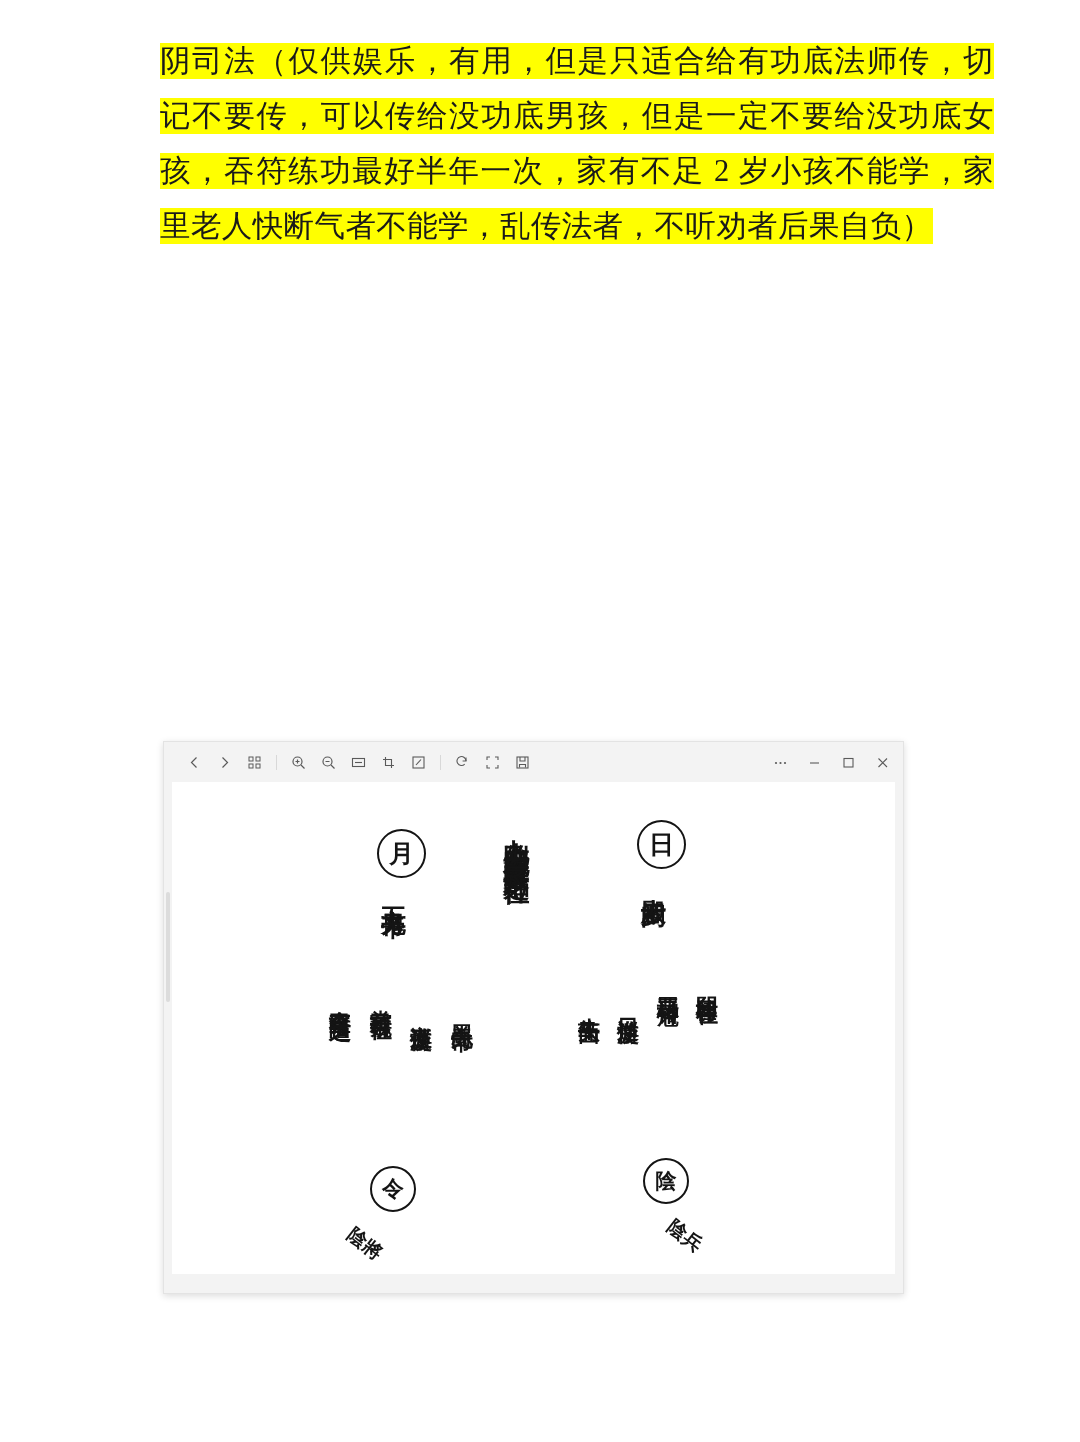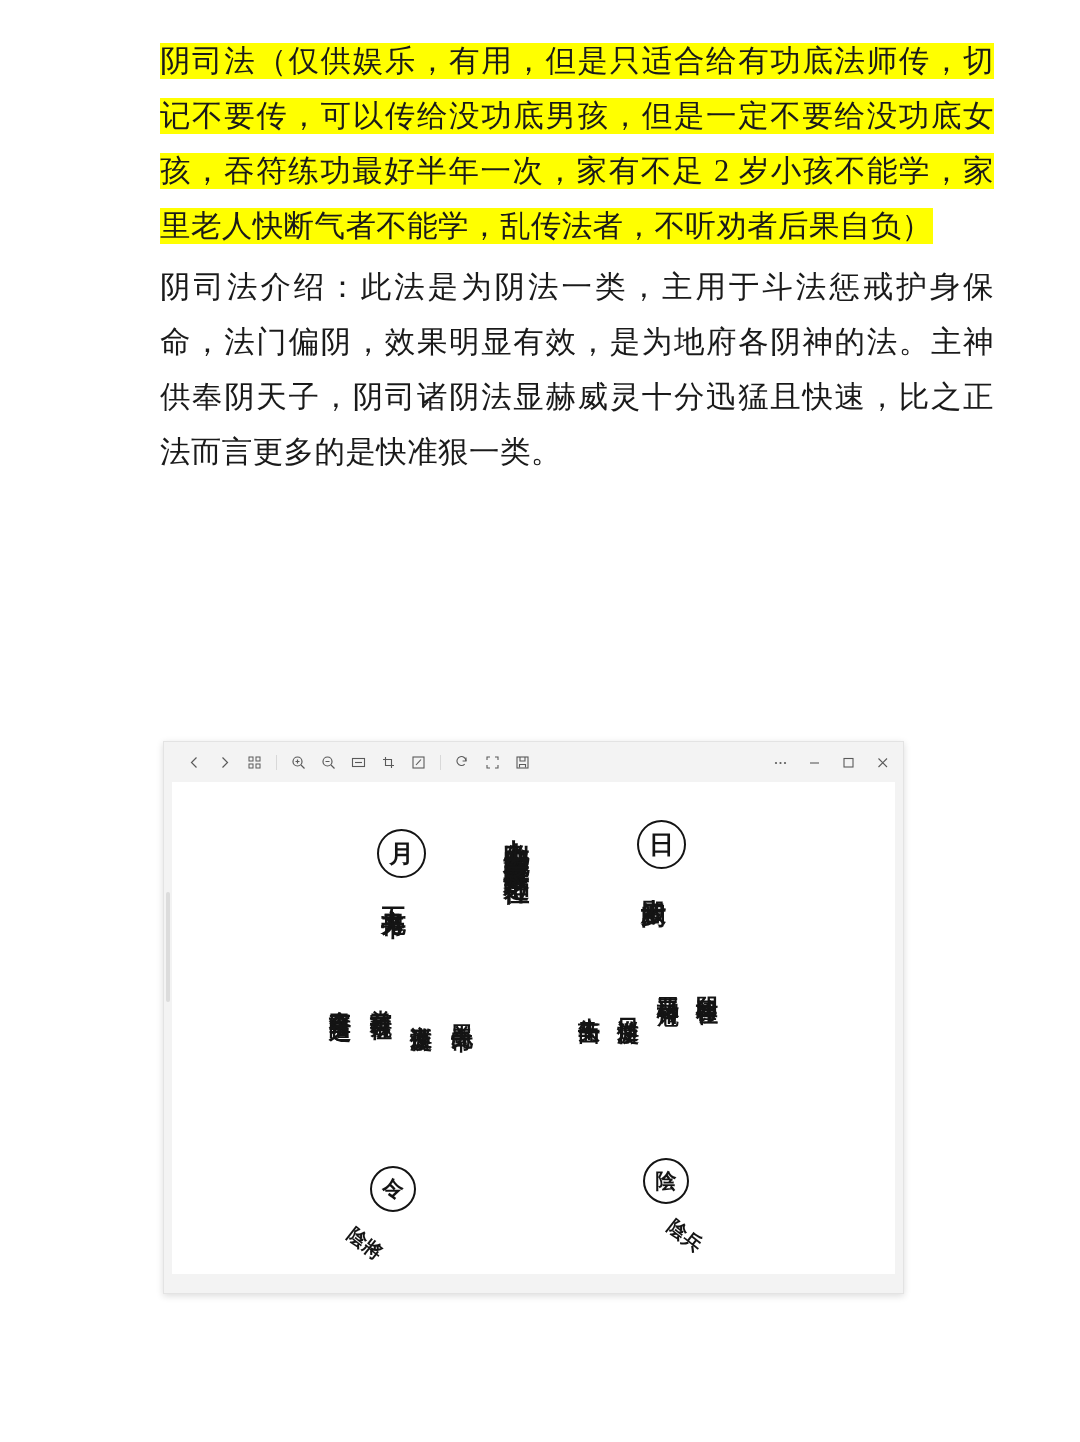--- a/index.html
+++ b/index.html
@@ -142,21 +142,20 @@
     white-space: nowrap;
   }
 </style>
 </head>
 <body>
 
 <div class="page">
 
   <p class="para highlight-block"><span class="hl">阴司法（仅供娱乐，有用，但是只适合给有功底法师传，切记不要传，可以传给没功底男孩，但是一定不要给没功底女孩，吞符练功最好半年一次，家有不足 2 岁小孩不能学，家里老人快断气者不能学，乱传法者，不听劝者后果自负）</span></p>
 
-  <p class="para">阴司法介绍：此法是为阴法一类，主用于斗法惩戒护身保命，法门偏阴，效果明显有效，是为地府各阴神的法。主神供奉阴天子，阴司诸阴法显赫威灵十分迅猛且快速，比之正法而言更多的是快准狠一类。</p>
 
 
 
   <div class="viewer">
 
     <div class="viewer-toolbar">
       <div class="tb-left">
         <span class="ticon">
           <svg width="17" height="17" viewBox="0 0 17 17" fill="none" stroke="currentColor" stroke-width="1.2">
               <path d="M10.5 3.5 L5.5 8.5 L10.5 13.5"></path>

